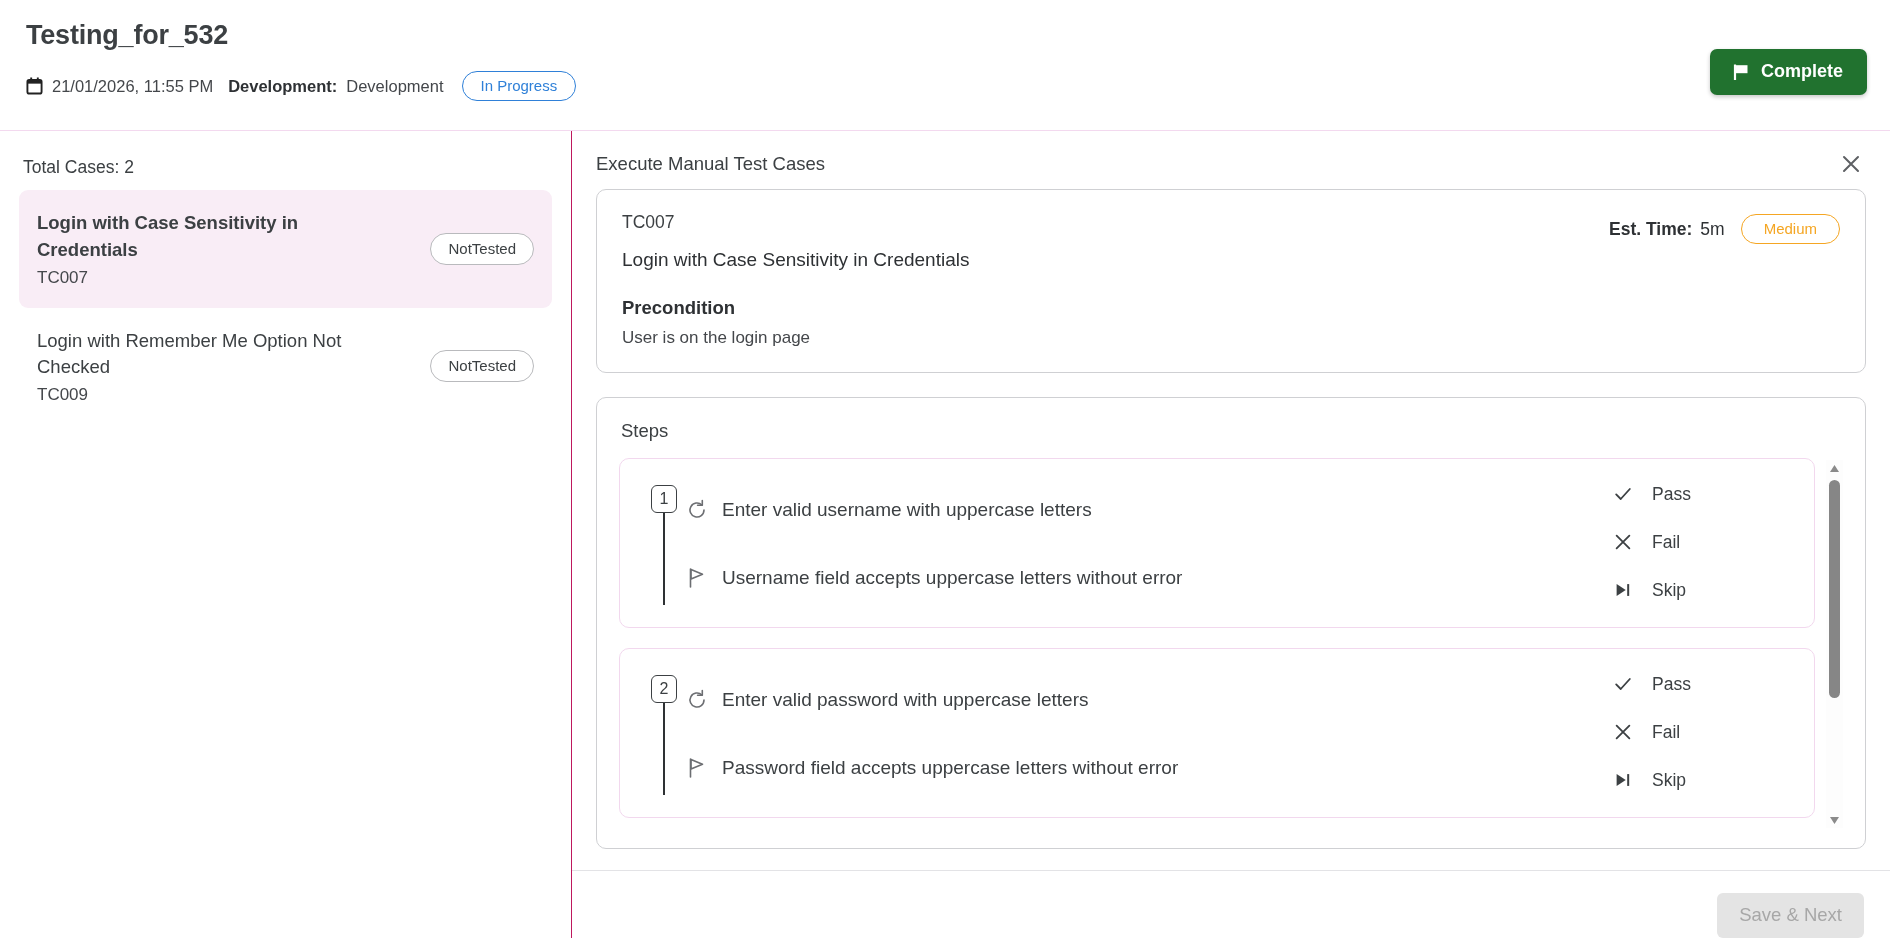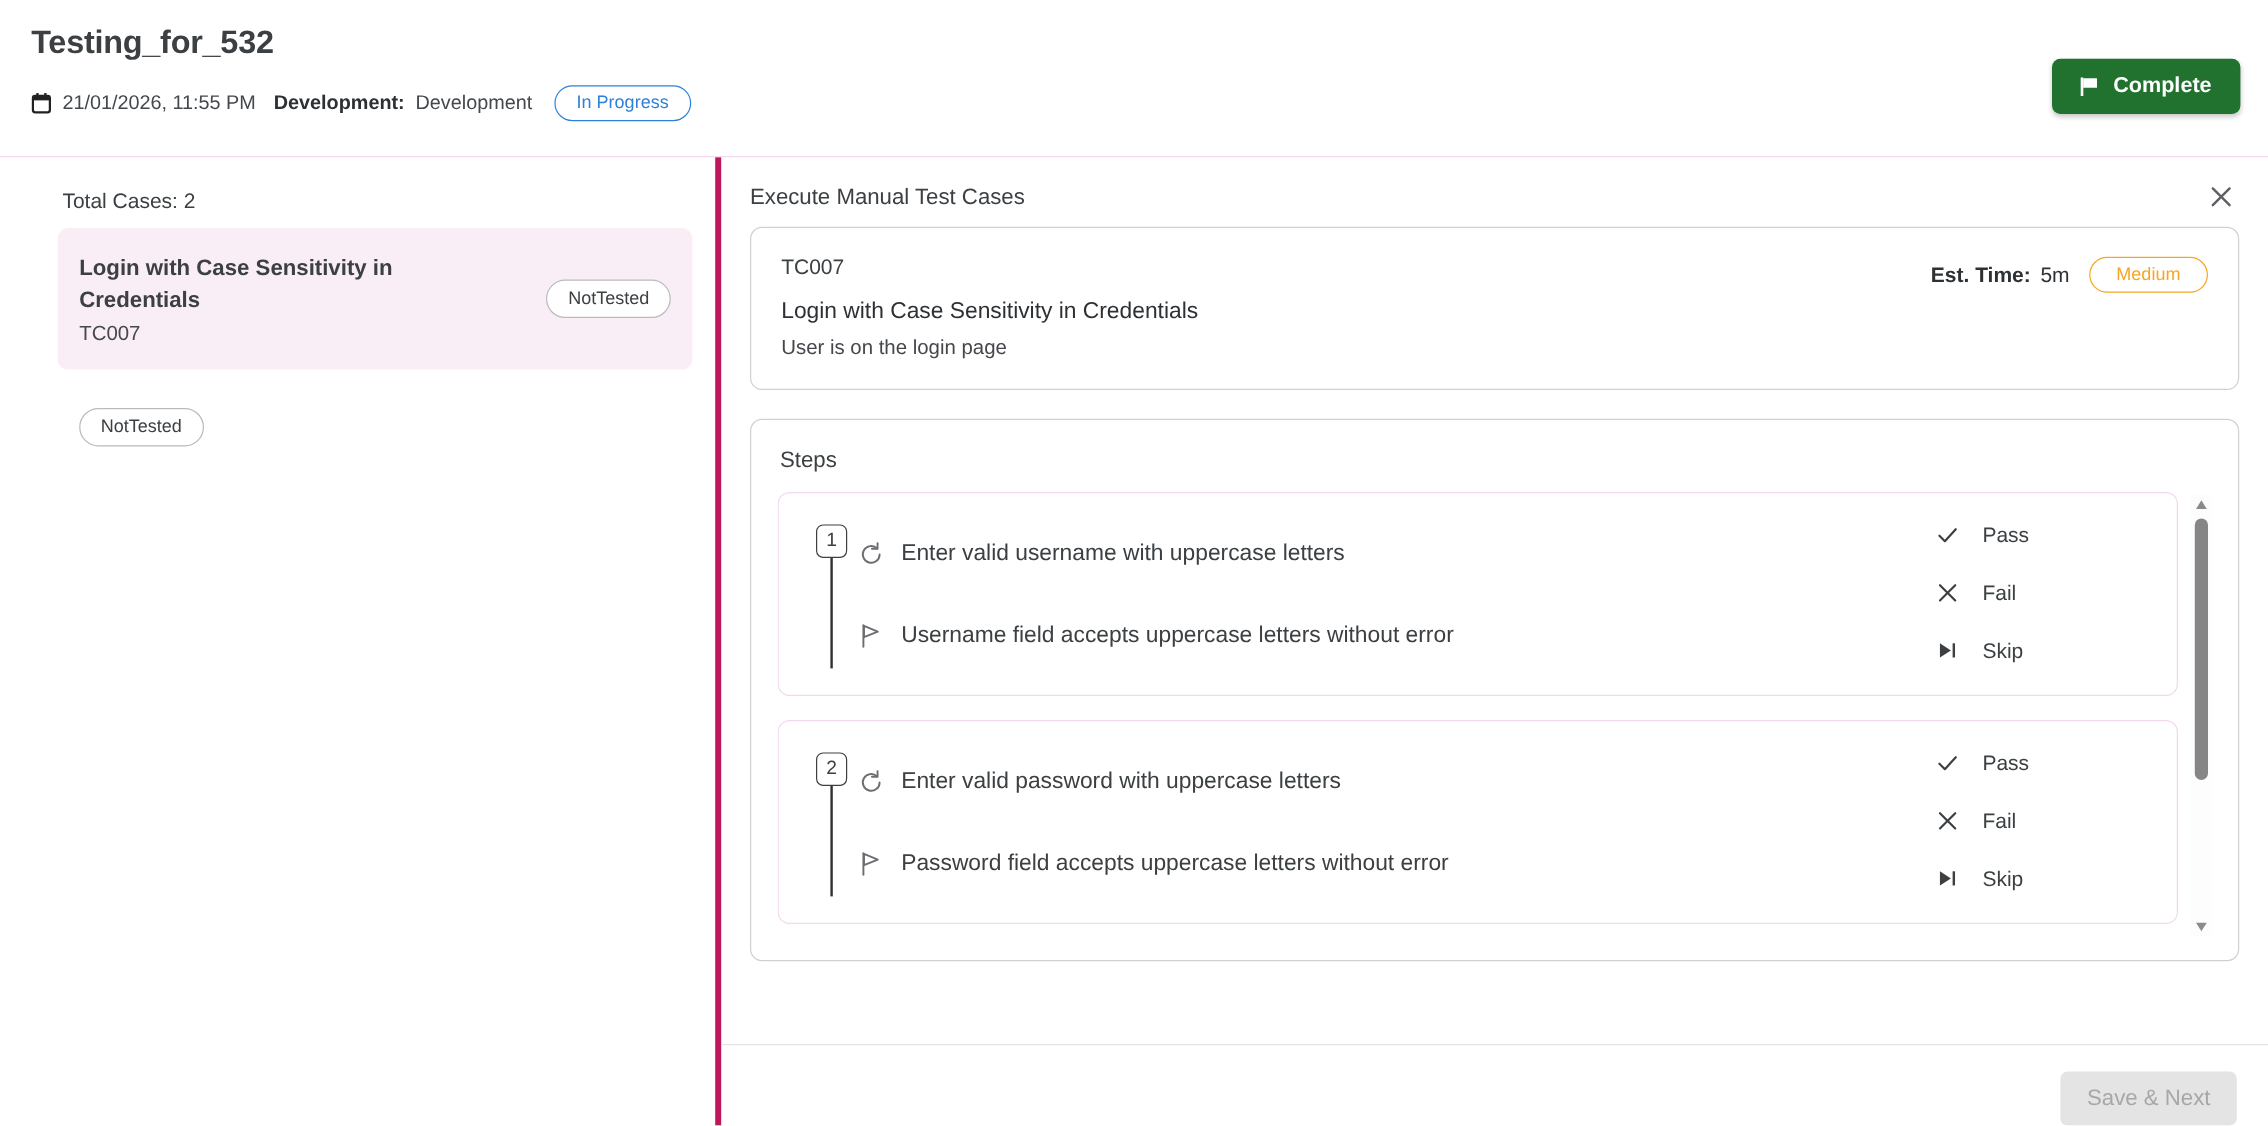--- a/index.html
+++ b/index.html
@@ -68,24 +68,23 @@
   }
   .flag-icon { width: 18px; height: 18px; display: block; }
 
   
   .body-wrap { display: flex; height: 807px; }
 
   
   .sidebar {
     width: 572px;
     flex: 0 0 572px;
-    border-right: 5px solid #be185d;
+    border-right: 1px solid #be185d;
     padding: 22px 19px 0 19px;
     overflow: hidden;
-    margin-left: 29px;
   }
   .total-cases { font-size: 17.5px; color: #3c4043; margin: 4px 0 12px 4px; }
   .case-item {
     display: flex;
     align-items: center;
     justify-content: space-between;
     gap: 14px;
     border-radius: 9px;
     padding: 20px 18px 20px 18px;
     cursor: pointer;
@@ -310,20 +309,24 @@
 
     <div class="case-item selected">
       <div class="case-text">
         <div class="case-name">Login with Case Sensitivity in Credentials</div>
         <div class="case-id">TC007</div>
       </div>
       <span class="nt-pill">NotTested</span>
     </div>
 
     <div class="case-item">
+      <div class="case-text">
+        <div class="case-name">Login with Remember Me Option Not Checked</div>
+        <div class="case-id">TC009</div>
+      </div>
       <span class="nt-pill">NotTested</span>
     </div>
   </div>
 
   <div class="main">
 
     <div class="main-head">
       <div class="main-title">Execute Manual Test Cases</div>
       <div class="close-x">
         <svg viewBox="0 0 22 22" width="22" height="22">
@@ -339,20 +342,21 @@
           <div>
             <div class="tc-id">TC007</div>
             <div class="tc-name">Login with Case Sensitivity in Credentials</div>
           </div>
           <div class="est-wrap">
             <span class="est-label">Est. Time:</span>
             <span class="est-value">5m</span>
             <span class="prio-pill">Medium</span>
           </div>
         </div>
+        <div class="precond-title">Precondition</div>
         <div class="precond-text">User is on the login page</div>
       </div>
 
       <div class="card steps-card">
         <div class="steps-title">Steps</div>
 
         <div class="steps-list">
 
           <div class="step-box">
             <div class="step-left">

